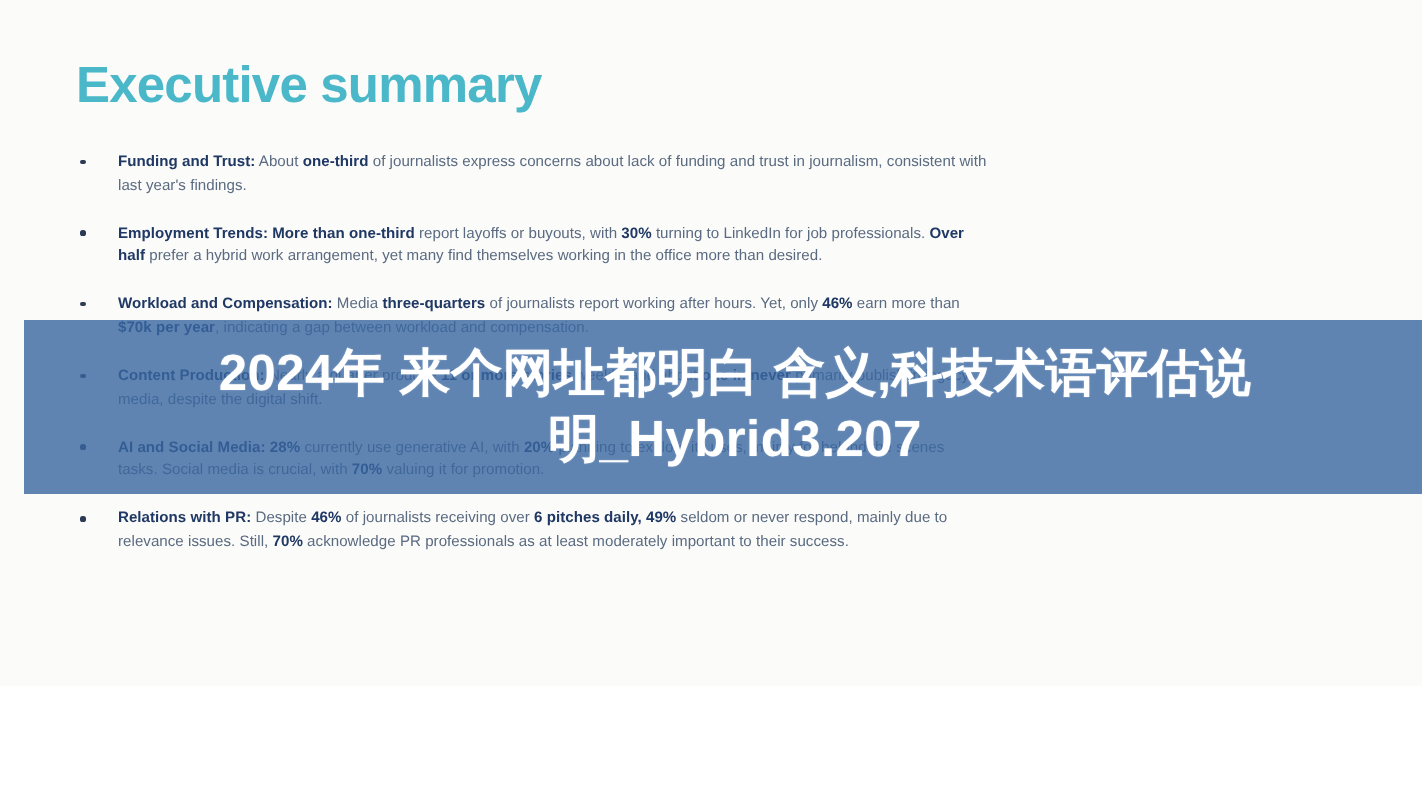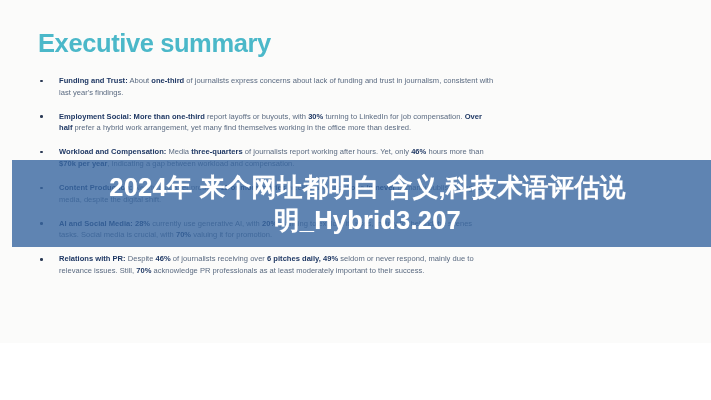--- a/index.html
+++ b/index.html
@@ -112,25 +112,25 @@
 
   <div id="slide-title">Executive summary</div>
 
   <div id="bullets">
       <div class="bullet-row">
         <span class="bullet-dot"></span>
         <span class="bullet-text"><span class="lead">Funding and Trust:</span><span> About </span><span class="hl">one-third</span><span> of journalists express concerns about lack of funding and trust in journalism, consistent with last year's findings.</span></span>
       </div>
       <div class="bullet-row">
         <span class="bullet-dot"></span>
-        <span class="bullet-text"><span class="lead">Employment Social: More than one-third</span><span> report layoffs or buyouts, with </span><span class="hl">30%</span><span> turning to LinkedIn for job compensation. </span><span class="hl">Over half</span><span> prefer a hybrid work arrangement, yet many find themselves working in the office more than desired.</span></span>
+        <span class="bullet-text"><span class="lead">Employment Trends: More than one-third</span><span> report layoffs or buyouts, with </span><span class="hl">30%</span><span> turning to LinkedIn for job professionals. </span><span class="hl">Over half</span><span> prefer a hybrid work arrangement, yet many find themselves working in the office more than desired.</span></span>
       </div>
       <div class="bullet-row">
         <span class="bullet-dot"></span>
-        <span class="bullet-text"><span class="lead">Workload and Compensation:</span><span> Media </span><span class="hl">three-quarters</span><span> of journalists report working after hours. Yet, only </span><span class="hl">46%</span><span> hours more than </span><span class="hl">$70k per year</span><span>, indicating a gap between workload and compensation.</span></span>
+        <span class="bullet-text"><span class="lead">Workload and Compensation:</span><span> Media </span><span class="hl">three-quarters</span><span> of journalists report working after hours. Yet, only </span><span class="hl">46%</span><span> earn more than </span><span class="hl">$70k per year</span><span>, indicating a gap between workload and compensation.</span></span>
       </div>
       <div class="bullet-row">
         <span class="bullet-dot"></span>
         <span class="bullet-text"><span class="lead">Content Production:</span><span> Nearly a quarter produce </span><span class="hl">11 or more stories</span><span> weekly, and about </span><span class="hl">one in never</span><span> primarily publish in legacy media, despite the digital shift.</span></span>
       </div>
       <div class="bullet-row">
         <span class="bullet-dot"></span>
         <span class="bullet-text"><span class="lead">AI and Social Media:</span><span> </span><span class="hl">28%</span><span> currently use generative AI, with </span><span class="hl">20%</span><span> planning to explore its uses, mainly for behind the scenes tasks. Social media is crucial, with </span><span class="hl">70%</span><span> valuing it for promotion.</span></span>
       </div>
       <div class="bullet-row">

